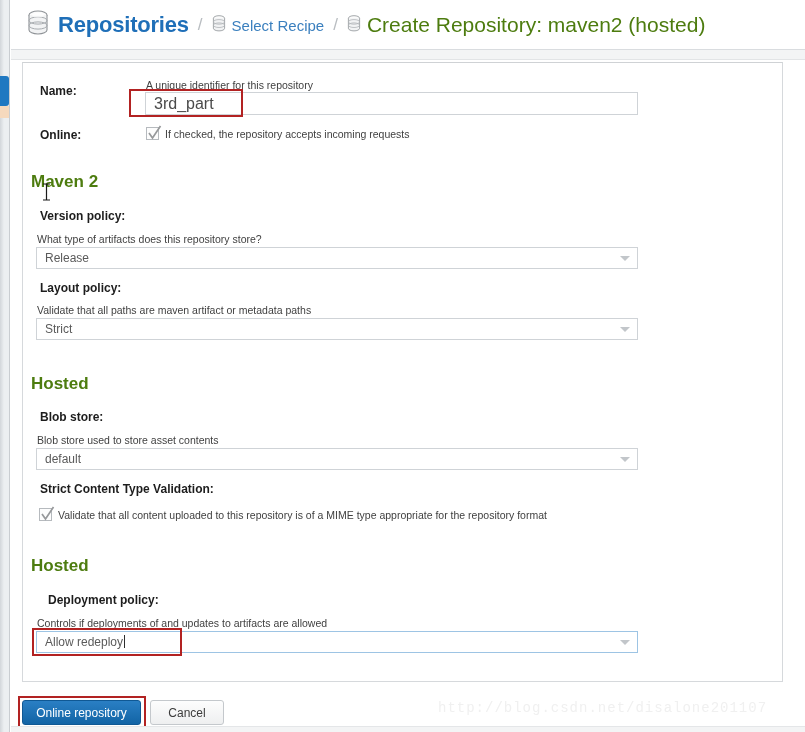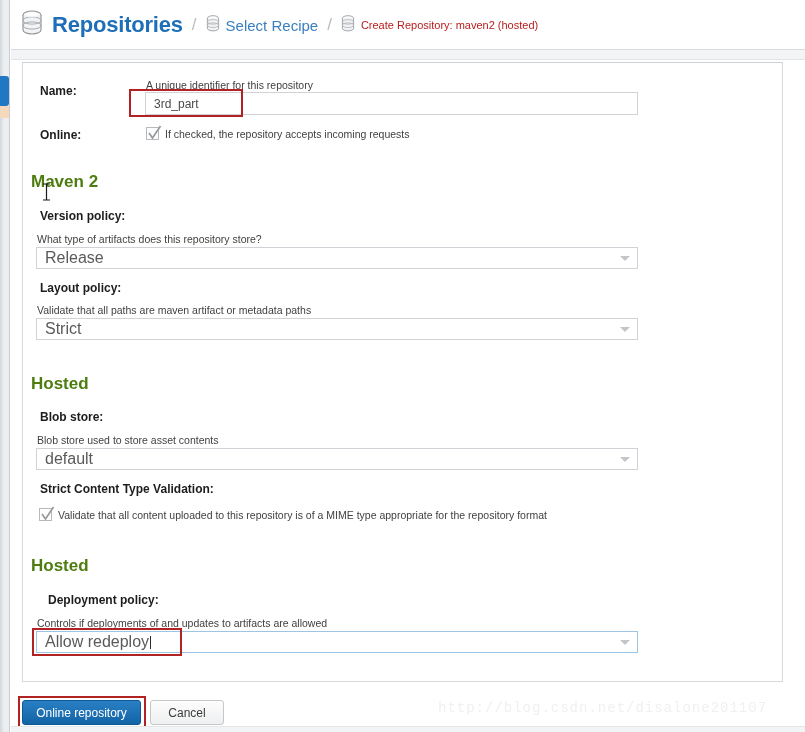--- a/index.html
+++ b/index.html
@@ -42,21 +42,21 @@
   }
 
   
   #header {
     position: absolute;
     left: 11px; top: 0;
     width: 794px; height: 50px;
     background: #ffffff;
     display: flex;
     align-items: center;
-    padding-left: 10px;
+    padding-left: 16px;
   }
   #header-rule {
     position: absolute;
     left: 11px; top: 49px; width: 794px; height: 1px;
     background: #d9dcdf;
   }
   #header-band {
     position: absolute;
     left: 11px; top: 50px; width: 794px; height: 10px;
     background: #f3f4f5;
@@ -75,22 +75,22 @@
   .crumb-sep {
     color: #b9bdc1;
     font-size: 17px;
     margin: 0 9px;
   }
   .crumb-link {
     font-size: 15px;
     color: #3a7fbe;
   }
   .crumb-current {
-    font-size: 11px;
-    color: #b91c1c;
+    font-size: 21px;
+    color: #4d7c0f;
   }
   .crumb-group { display: flex; align-items: center; }
   .crumb-group .db-icon { margin-right: 6px; }
 
   
   #content-panel {
     position: absolute;
     left: 22px; top: 62px;
     width: 761px; height: 620px;
     background: #ffffff;
@@ -121,33 +121,33 @@
     font-weight: bold;
     color: #4d7c0f;
   }
 
   .text-input {
     position: absolute;
     height: 23px;
     background: #ffffff;
     border: 1px solid #cfd3d7;
     font-family: "Liberation Sans", sans-serif;
-    font-size: 12px;
+    font-size: 16px;
     color: #4a4a4a;
     padding: 0 0 0 8px;
     line-height: 21px;
     outline: none;
   }
 
   .select-box {
     position: absolute;
     height: 22px;
     background: #ffffff;
     border: 1px solid #cfd3d7;
-    font-size: 16px;
+    font-size: 12px;
     color: #5a5a5a;
     padding-left: 8px;
     line-height: 20px;
   }
   .select-box.focused { border: 1px solid #9dc4e4; }
   .select-arrow {
     position: absolute;
     right: 7px; top: 50%;
     margin-top: -2px;
     width: 0; height: 0;

